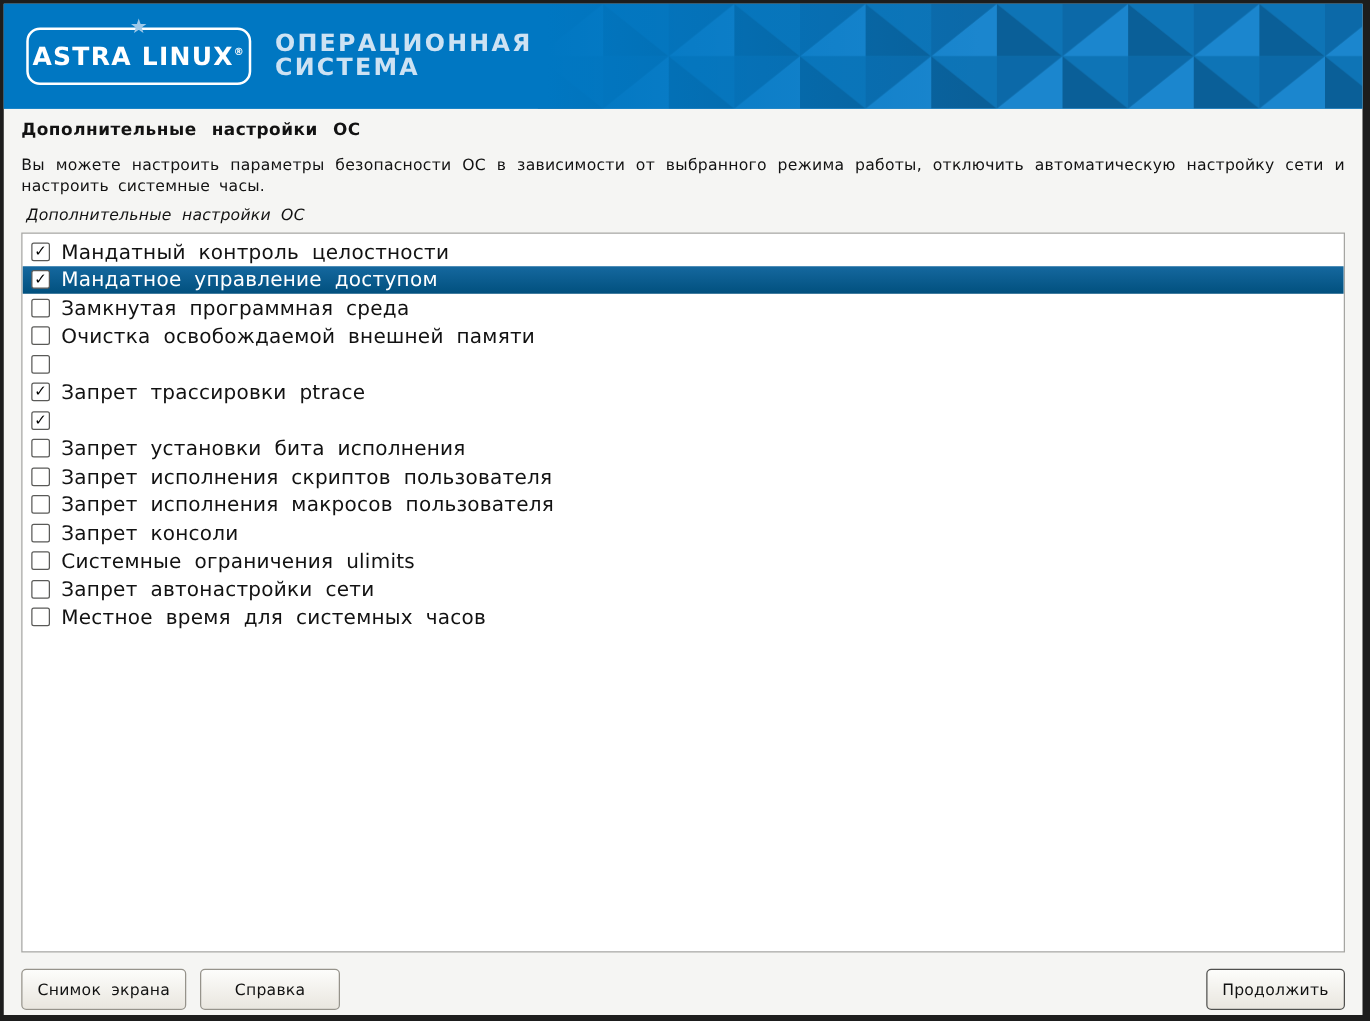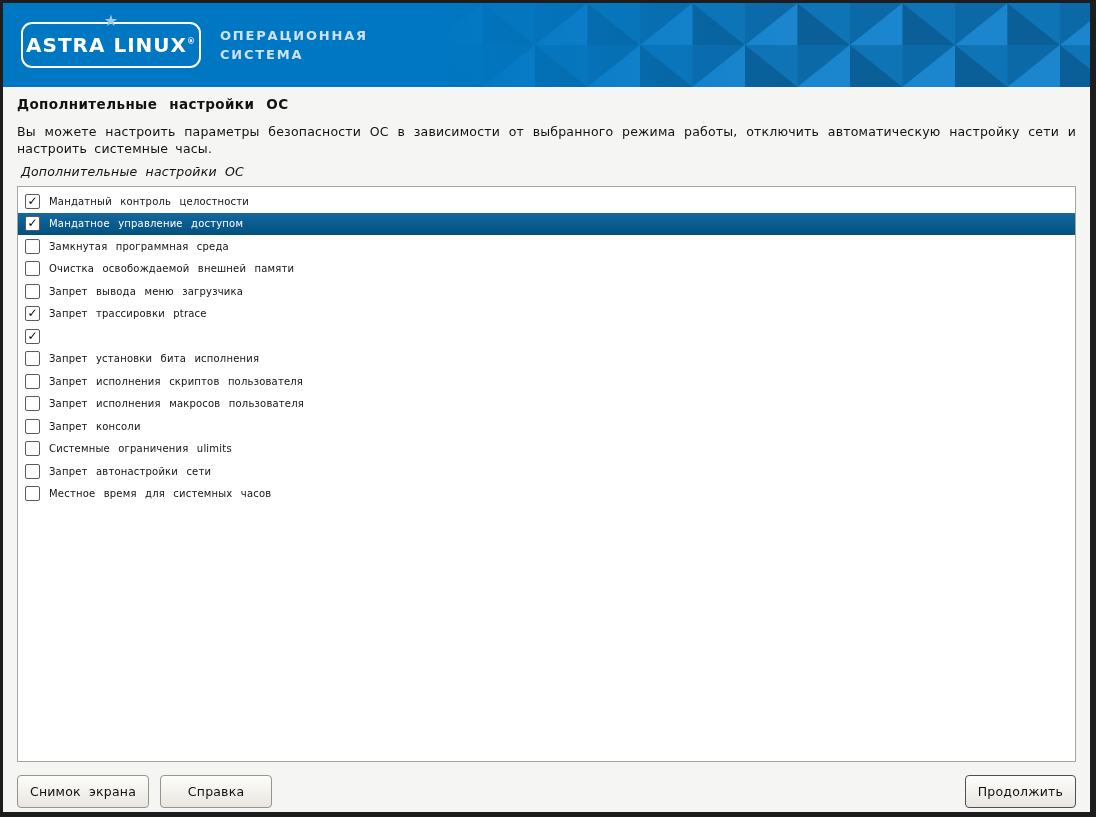--- a/index.html
+++ b/index.html
@@ -30,21 +30,21 @@
     display:flex; align-items:center; justify-content:center; z-index:2;
   }
   .logo-text { color:#fff; font-weight:bold; font-size:20px; letter-spacing:1px; white-space:nowrap; }
   .logo-text sup { font-size:8px; vertical-align:super; }
   .star-icon {
     position:absolute; top:-11px; left:50%; transform:translateX(-50%);
     color:#9fc9e9; font-size:16px; line-height:1; z-index:3;
   }
   .brand {
     position:absolute; left:217px; top:23px; z-index:2;
-    color:#cde2f3; font-weight:bold; font-size:13px;
+    color:#cde2f3; font-weight:bold; font-size:19px;
     letter-spacing:1.8px; line-height:19px;
   }
 
   
   .content { flex:1; padding:9px 14px 0 14px; display:flex; flex-direction:column; }
   .page-title {
     font-weight:bold; font-size:13.5px; color:#121212;
     letter-spacing:0.4px; word-spacing:7px;
   }
   .description {
@@ -62,21 +62,21 @@
   }
   .row { height:22.5px; display:flex; align-items:center; padding-left:7px; cursor:default; }
   .row.selected { background:linear-gradient(#15689f,#01507e); }
   .row.selected .row-label { color:#ffffff; }
   .checkbox {
     flex:0 0 15px; width:15px; height:15px; background:#ffffff;
     border:1px solid #5a5a58; border-radius:2px; margin-right:9px;
     font-size:12px; line-height:13px; text-align:center; color:#000;
     font-weight:bold;
   }
-  .row-label { font-size:10px; color:#121212; word-spacing:5px; letter-spacing:0.2px; white-space:nowrap; }
+  .row-label { font-size:16px; color:#121212; word-spacing:5px; letter-spacing:0.2px; white-space:nowrap; }
 
   
   .footer { display:flex; align-items:center; margin-top:13px; gap:11px; }
   .btn {
     height:33px; min-width:112px; padding:0 12px;
     background:linear-gradient(#fdfdfb,#e9e6df);
     border:1px solid #96938b; border-radius:4px;
     font-family:inherit; font-size:12.5px; color:#121212;
     word-spacing:4px; letter-spacing:0.2px;
   }
@@ -134,21 +134,20 @@
         <div class="row">
           <span class="checkbox"></span>
           <span class="row-label">Замкнутая программная среда</span>
         </div>
         <div class="row">
           <span class="checkbox"></span>
           <span class="row-label">Очистка освобождаемой внешней памяти</span>
         </div>
         <div class="row">
           <span class="checkbox"></span>
-          <span class="row-label">Запрет вывода меню загрузчика</span>
         </div>
         <div class="row">
           <span class="checkbox">✓</span>
           <span class="row-label">Запрет трассировки ptrace</span>
         </div>
         <div class="row">
           <span class="checkbox">✓</span>
         </div>
         <div class="row">
           <span class="checkbox"></span>

